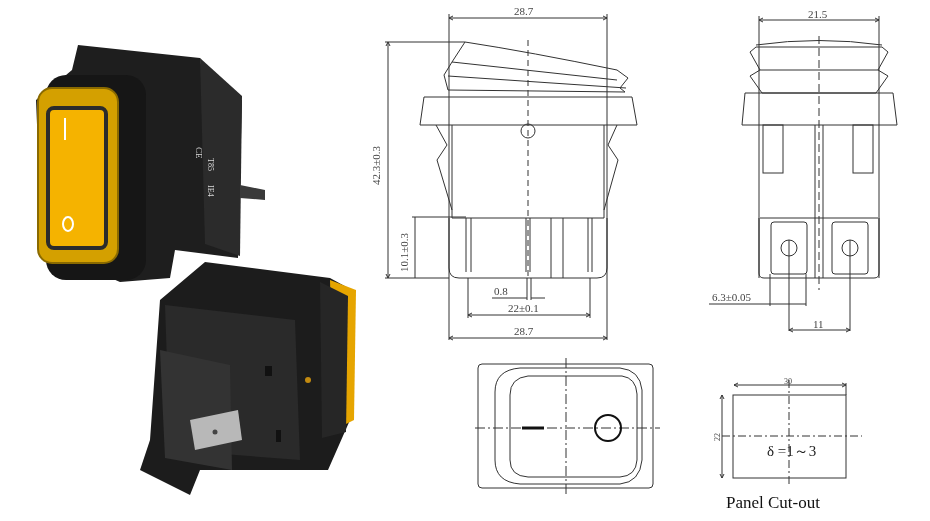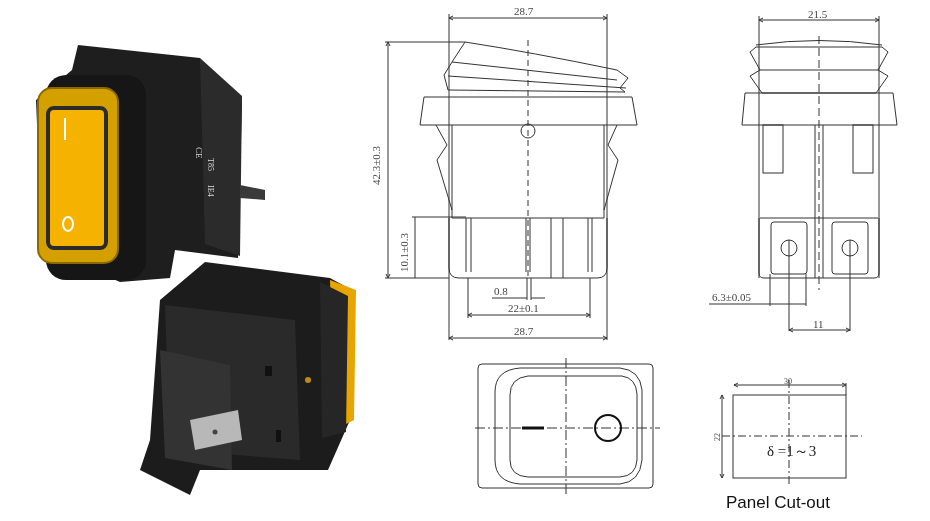--- a/index.html
+++ b/index.html
@@ -1,19 +1,19 @@
 <!DOCTYPE html>
 <html><head>
 <meta charset="utf-8">
 <style>
   html, body { margin:0; padding:0; background:#ffffff; }
   body { width:930px; height:521px; position:relative; overflow:hidden; font-family:"Liberation Serif", serif; }
   .layer { position:absolute; left:0; top:0; }
   svg text { font-family:"Liberation Serif", serif; fill:#444; }
-  .caption { position:absolute; left:726px; top:493px; font-family:Liberation Sans, sans-serif; font-size:17px; color:#111; }
+  .caption { position:absolute; left:726px; top:493px; font-family:Liberation Serif, serif; font-size:17px; color:#111; }
 </style>
 </head>
 <body>
 
 <svg class="layer" width="930" height="521">
 
   <g>
     <path d="M78,45 L200,58 L205,92 L242,100 L238,258 L175,250 L170,278 L120,282 L42,248 L36,100 L72,70 Z" fill="#1e1e1e"></path>
     <path d="M200,58 L242,96 L240,256 L205,244 Z" fill="#2b2b2b"></path>
     <rect x="46" y="75" width="100" height="205" rx="20" fill="#161616"></rect>

